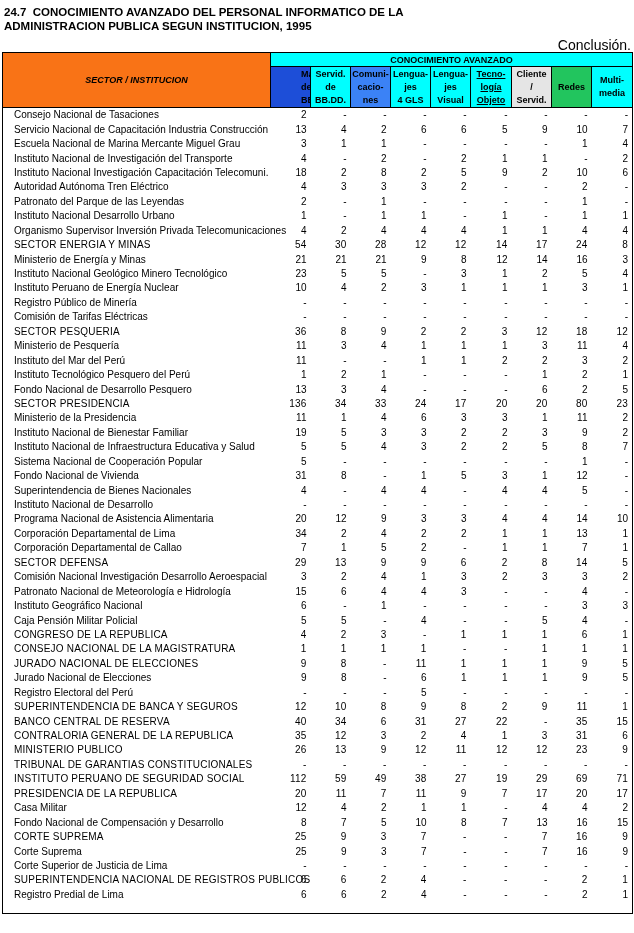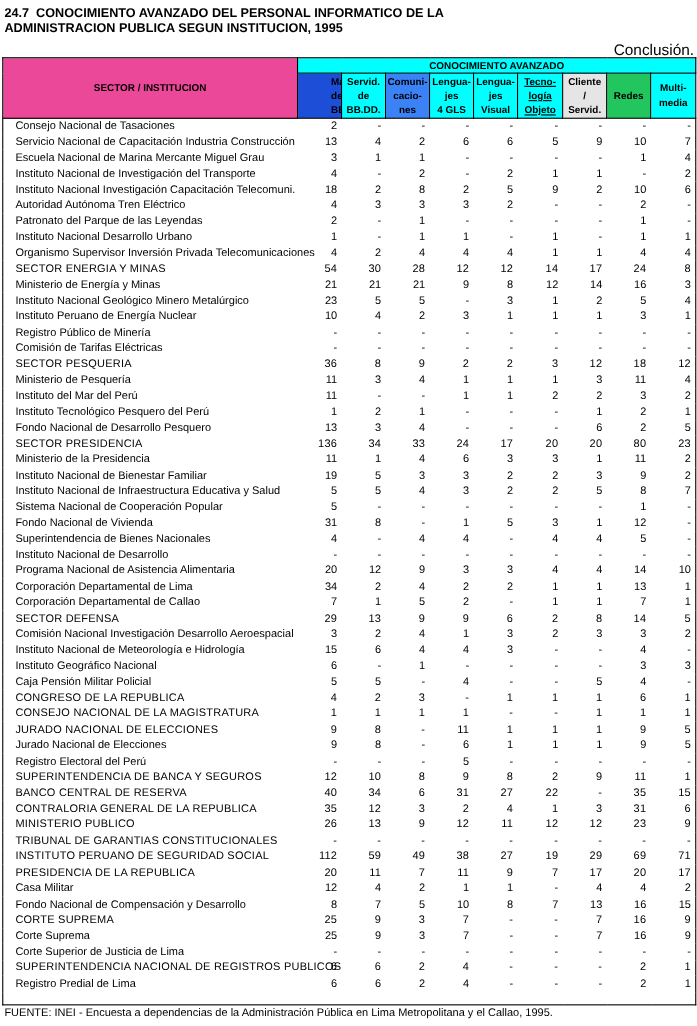--- a/index.html
+++ b/index.html
@@ -70,21 +70,21 @@
         <col style="width:40px">
       <col style="width:40px">
         <col style="width:40px">
         <col style="width:41px">
       <col style="width:40px">
         <col style="width:40px">
         <col style="width:41px">
     </colgroup>
     <thead>
       <tr>
-        <th rowspan="2" class="hcell sector-h" style="background-color: #ec4899;">SECTOR / INSTITUCION</th>
+        <th rowspan="2" class="hcell sector-h" style="background-color: #f97316; font-style: italic;">SECTOR / INSTITUCION</th>
         <th colspan="9" class="hcell group-h" style="background-color: rgb(0, 255, 255);">CONOCIMIENTO AVANZADO</th>
       </tr>
       <tr>
           <th class="hcell col-h" style="background-color: #1d4ed8; padding-left: 30px;">Manejad.
 de
 BB.DD.</th>
           <th class="hcell col-h" style="background-color: rgb(0, 255, 255);">Servid.
 de
 BB.DD.</th>
           <th class="hcell col-h" style="background-color: #3b82f6;">Comuni-
@@ -234,21 +234,21 @@
           <td class="val">21</td>
           <td class="val">21</td>
           <td class="val">9</td>
           <td class="val">8</td>
           <td class="val">12</td>
           <td class="val">14</td>
           <td class="val">16</td>
           <td class="val">3</td>
         </tr>
         <tr>
-          <td class="name">Instituto Nacional Geológico Minero Metalúrgico</td>
+          <td class="name">Instituto Nacional Geológico Minero Tecnológico</td>
           <td class="val">23</td>
           <td class="val">5</td>
           <td class="val">5</td>
           <td class="val">-</td>
           <td class="val">3</td>
           <td class="val">1</td>
           <td class="val">2</td>
           <td class="val">5</td>
           <td class="val">4</td>
         </tr>
@@ -498,21 +498,21 @@
           <td class="val">2</td>
           <td class="val">4</td>
           <td class="val">1</td>
           <td class="val">3</td>
           <td class="val">2</td>
           <td class="val">3</td>
           <td class="val">3</td>
           <td class="val">2</td>
         </tr>
         <tr>
-          <td class="name">Instituto Nacional de Meteorología e Hidrología</td>
+          <td class="name">Patronato Nacional de Meteorología e Hidrología</td>
           <td class="val">15</td>
           <td class="val">6</td>
           <td class="val">4</td>
           <td class="val">4</td>
           <td class="val">3</td>
           <td class="val">-</td>
           <td class="val">-</td>
           <td class="val">4</td>
           <td class="val">-</td>
         </tr>
@@ -767,15 +767,14 @@
           <td class="val">-</td>
           <td class="val">2</td>
           <td class="val">1</td>
         </tr>
         <tr class="spacer">
           <td colspan="10"></td>
         </tr>
       </tbody>
   </table>
 
-  <div class="source">FUENTE: INEI - Encuesta a dependencias de la Administración Pública en Lima Metropolitana y el Callao, 1995.</div>
 
 </div>
 
 </body></html>

